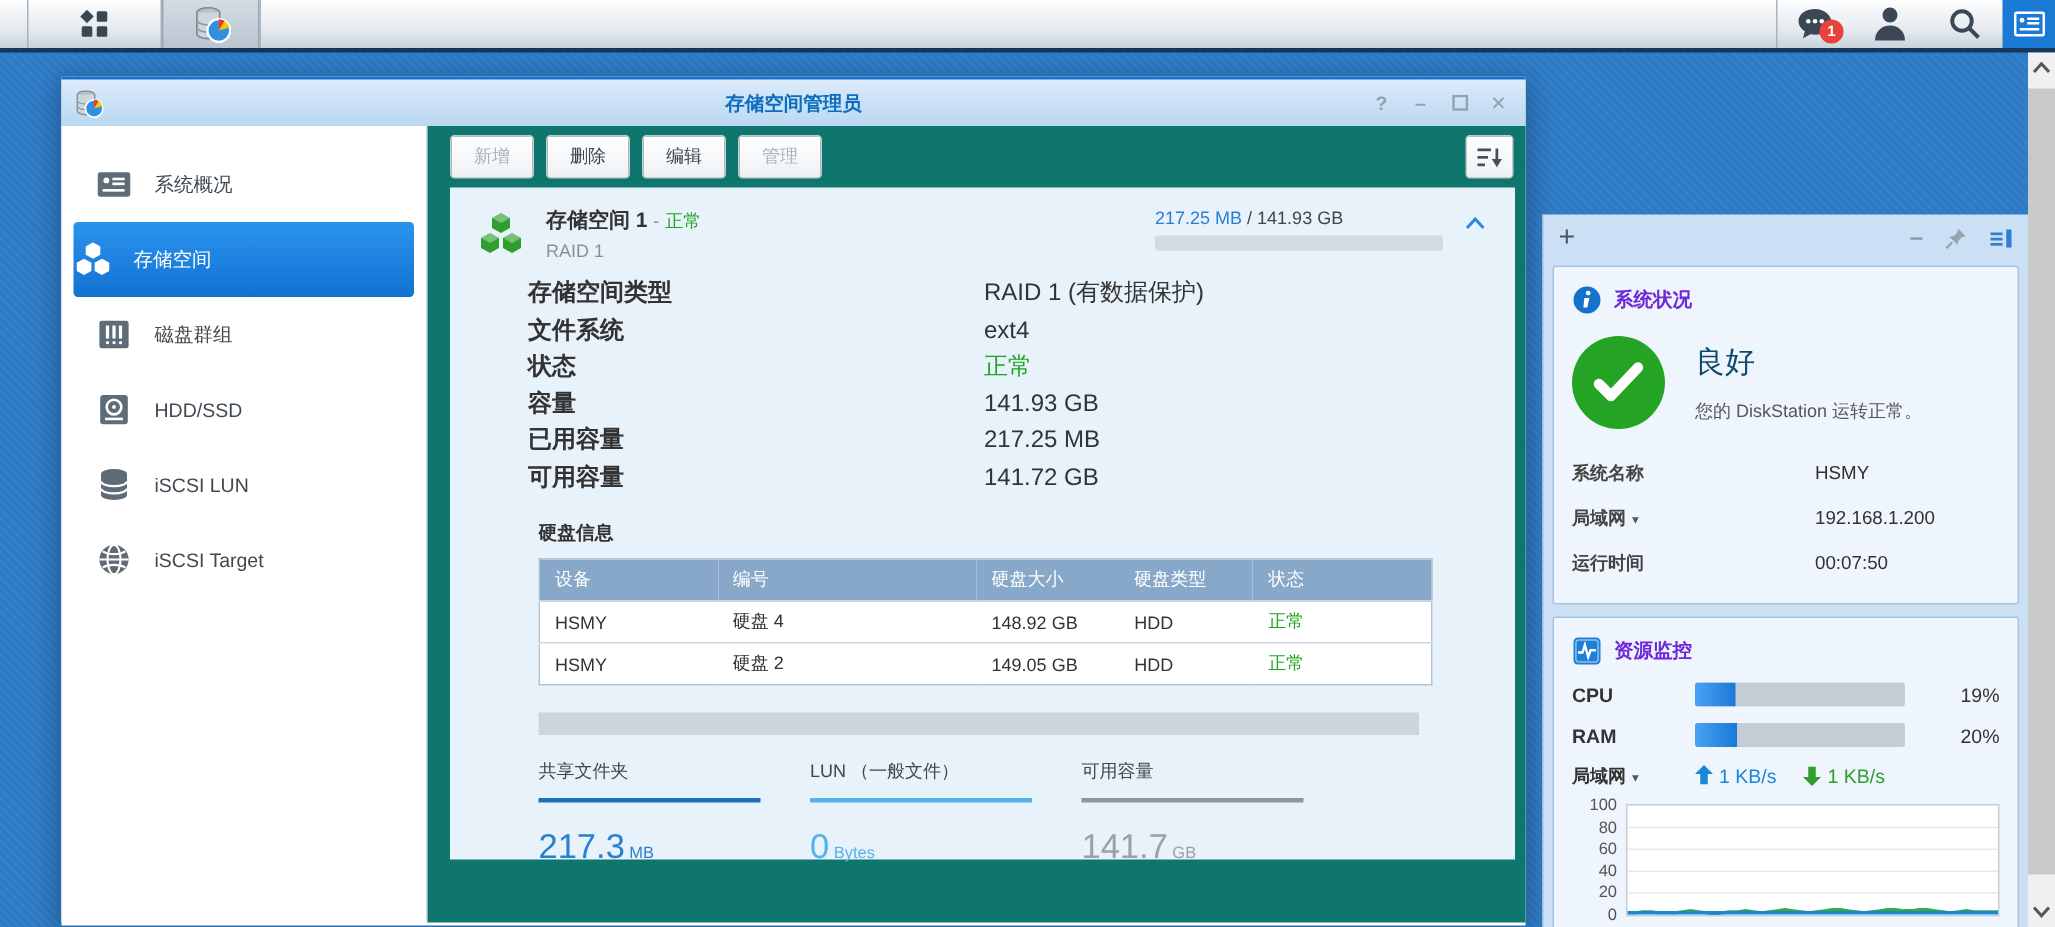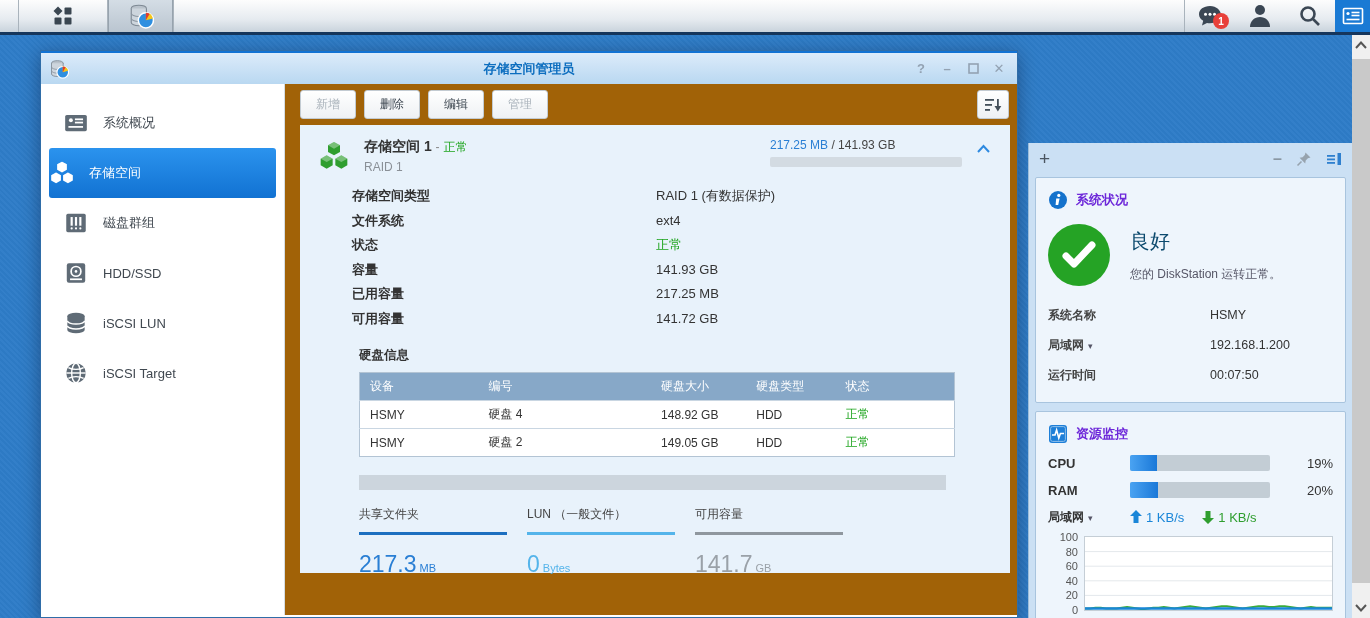--- a/index.html
+++ b/index.html
@@ -42,21 +42,21 @@
   
   .sidebar { width:244px; background:#fff; border-right:1px solid #d5dde3; padding-top:14px; }
   .side-item { height:50px; display:flex; align-items:center; padding-left:22px;
     font-size:13px; color:#404850; cursor:pointer; }
   .side-item .sic { width:26px; height:26px; margin-right:14px; color:#5f6b76; flex:0 0 26px; }
   .side-item.selected { margin:0 8px; padding-left:0; border-radius:3px; color:#fff;
     background:linear-gradient(#2b93ee,#1272d2); }
   .side-item.selected .sic { color:#fff; }
 
   
-  .main { flex:1; background:#a16207; overflow:hidden; }
+  .main { flex:1; background:#0f766e; overflow:hidden; }
   .toolbar { display:flex; align-items:center; margin:6px 8px 0 15px; }
   .tbtn { height:29px; padding:0 15px; margin-right:8px; font-size:12px; color:#3c4650;
     background:linear-gradient(#ffffff,#eef1f4); border:1px solid #c3cbd2; border-radius:3px; cursor:pointer; }
   .tbtn.disabled { color:#aab3bb; cursor:default; }
   .sortbtn { margin-left:auto; width:32px; height:29px; background:linear-gradient(#ffffff,#eef1f4);
     border:1px solid #c3cbd2; border-radius:3px; display:flex; align-items:center; justify-content:center; cursor:pointer; }
 
   
   .panel { margin:6px 7px 0 15px; height:448px; background:#e8f2fb; }
   .p-head { display:flex; padding:13px 16px 0 16px; }
@@ -66,35 +66,35 @@
   .p-title .vname { font-weight:bold; }
   .p-title .vstat { color:#1fa51f; font-size:12px; }
   .p-sub { font-size:12px; color:#8a9097; margin-top:4px; }
   .p-usage { margin-left:auto; width:192px; margin-right:14px; }
   .p-usage-text { font-size:12px; color:#444; }
   .p-usage-text .used { color:#2a7fd4; }
   .p-usage-bar { margin-top:5px; height:10px; background:#d3dbe2; border-radius:2px; }
   .p-collapse { width:18px; margin-top:6px; cursor:pointer; }
 
   .details { margin:10px 0 0 52px; }
-  .drow { display:flex; font-size:13px; line-height:24.5px; color:#333; }
+  .drow { display:flex; font-size:16px; line-height:24.5px; color:#333; }
   .dlabel { width:304px; font-weight:bold; }
   .dvalue.green { color:#1fa51f; }
 
   .hdd-title { margin:16px 0 8px 59px; font-size:12.5px; font-weight:bold; color:#333; }
   .dtable { margin-left:59px; width:596px; border-collapse:collapse; font-size:12px;
     border:1px solid #b3c4d4; background:#fff; }
   .dtable th { background:#87a8c8; color:#fff; font-weight:normal; height:28px; text-align:left; padding-left:10px; }
   .dtable td { height:28px; padding-left:10px; color:#333; border-top:1px solid #c9d6e2; }
   .dtable .c1{width:20%}.dtable .c2{width:29%}.dtable .c3{width:16%}.dtable .c4{width:15%}.dtable .c5{width:20%}
   td.green { color:#1fa51f; }
 
   .bigbar { margin:18px 64px 0 59px; height:15px; background:#ccd5dd; }
 
-  .stats { display:flex; gap:20px; margin:16px 12px 0 59px; }
+  .stats { display:flex; gap:33px; margin:16px 12px 0 59px; }
   .stat { width:148px; }
   .stat-label { font-size:12px; color:#444; }
   .stat-line { height:3px; margin-top:9px; }
   .stat-val { margin-top:16px; font-size:23px; }
   .stat-unit { font-size:11px; margin-left:3px; }
   .stat.blue  .stat-line{background:#1d6fc0;} .stat.blue  .stat-val{color:#2a7fd4;}
   .stat.lblue .stat-line{background:#54b4ea;} .stat.lblue .stat-val{color:#54b4ea;}
   .stat.gray  .stat-line{background:#8f979e;} .stat.gray  .stat-val{color:#9aa1a8;}
 
   

